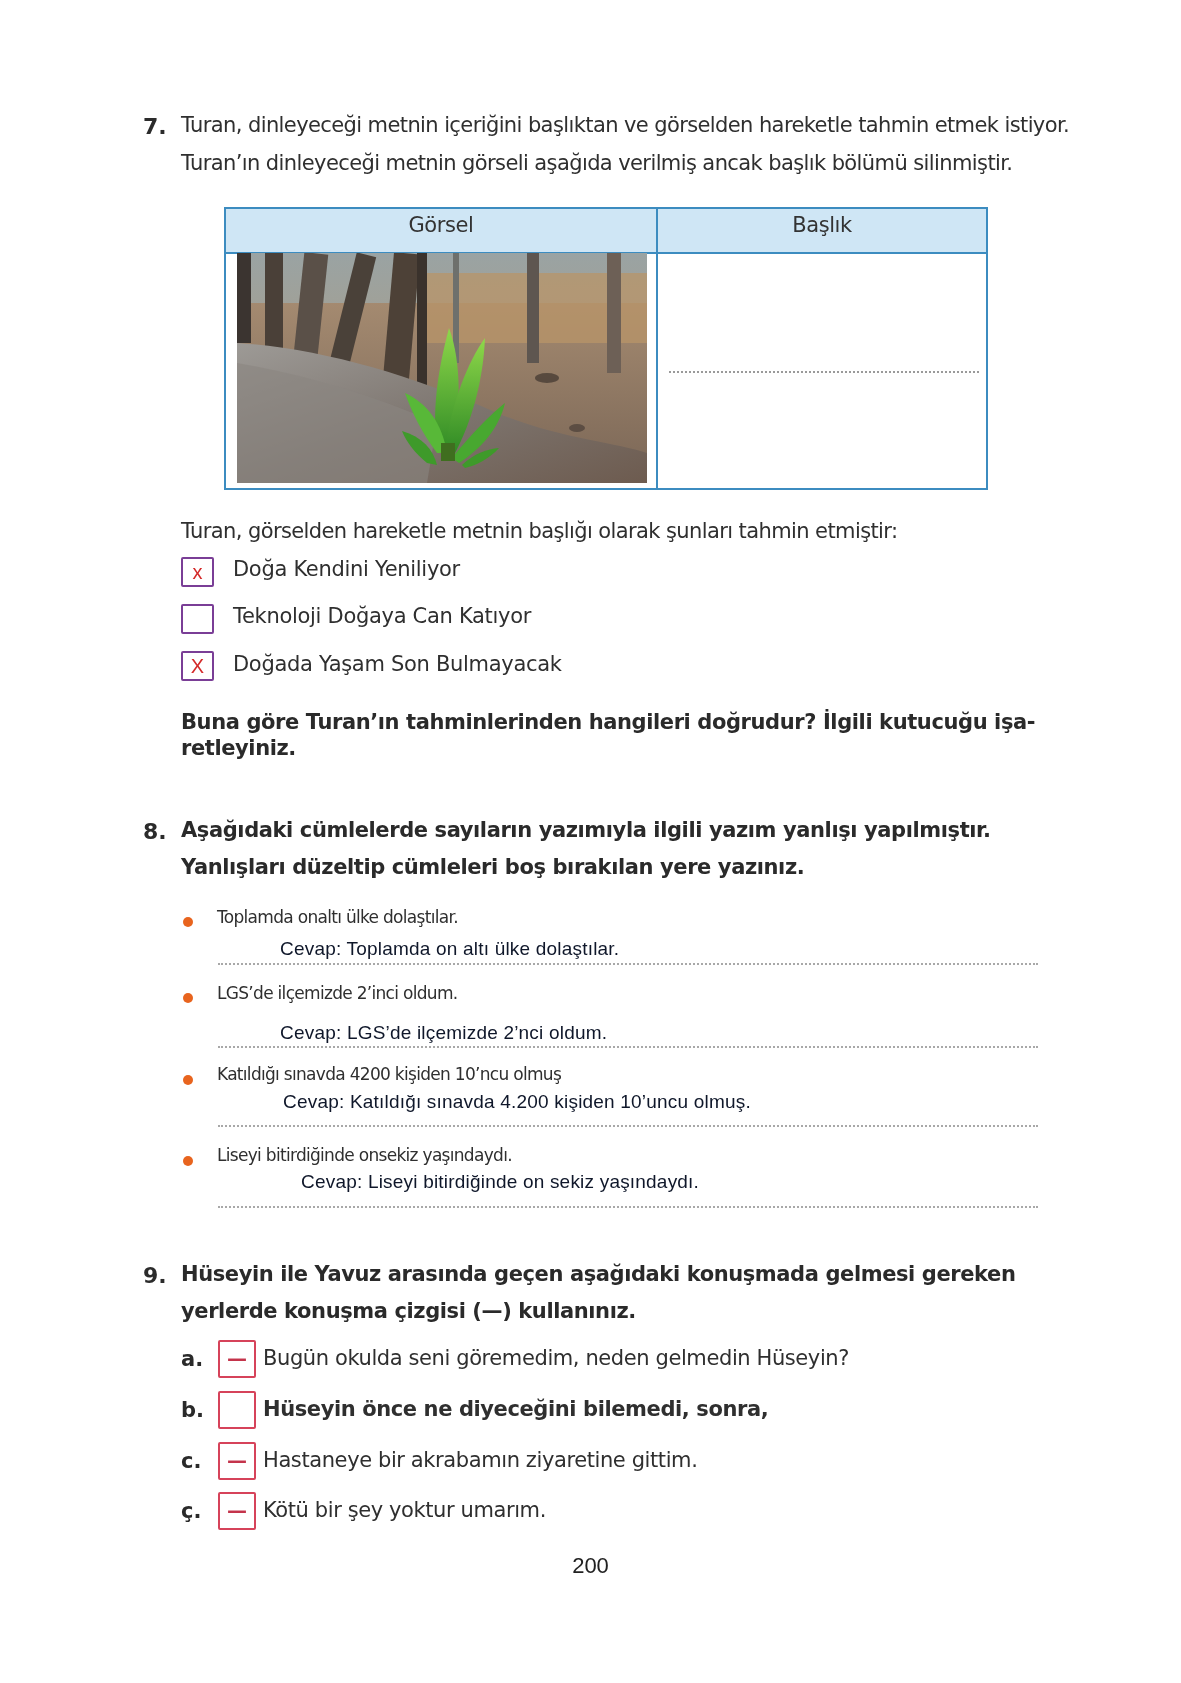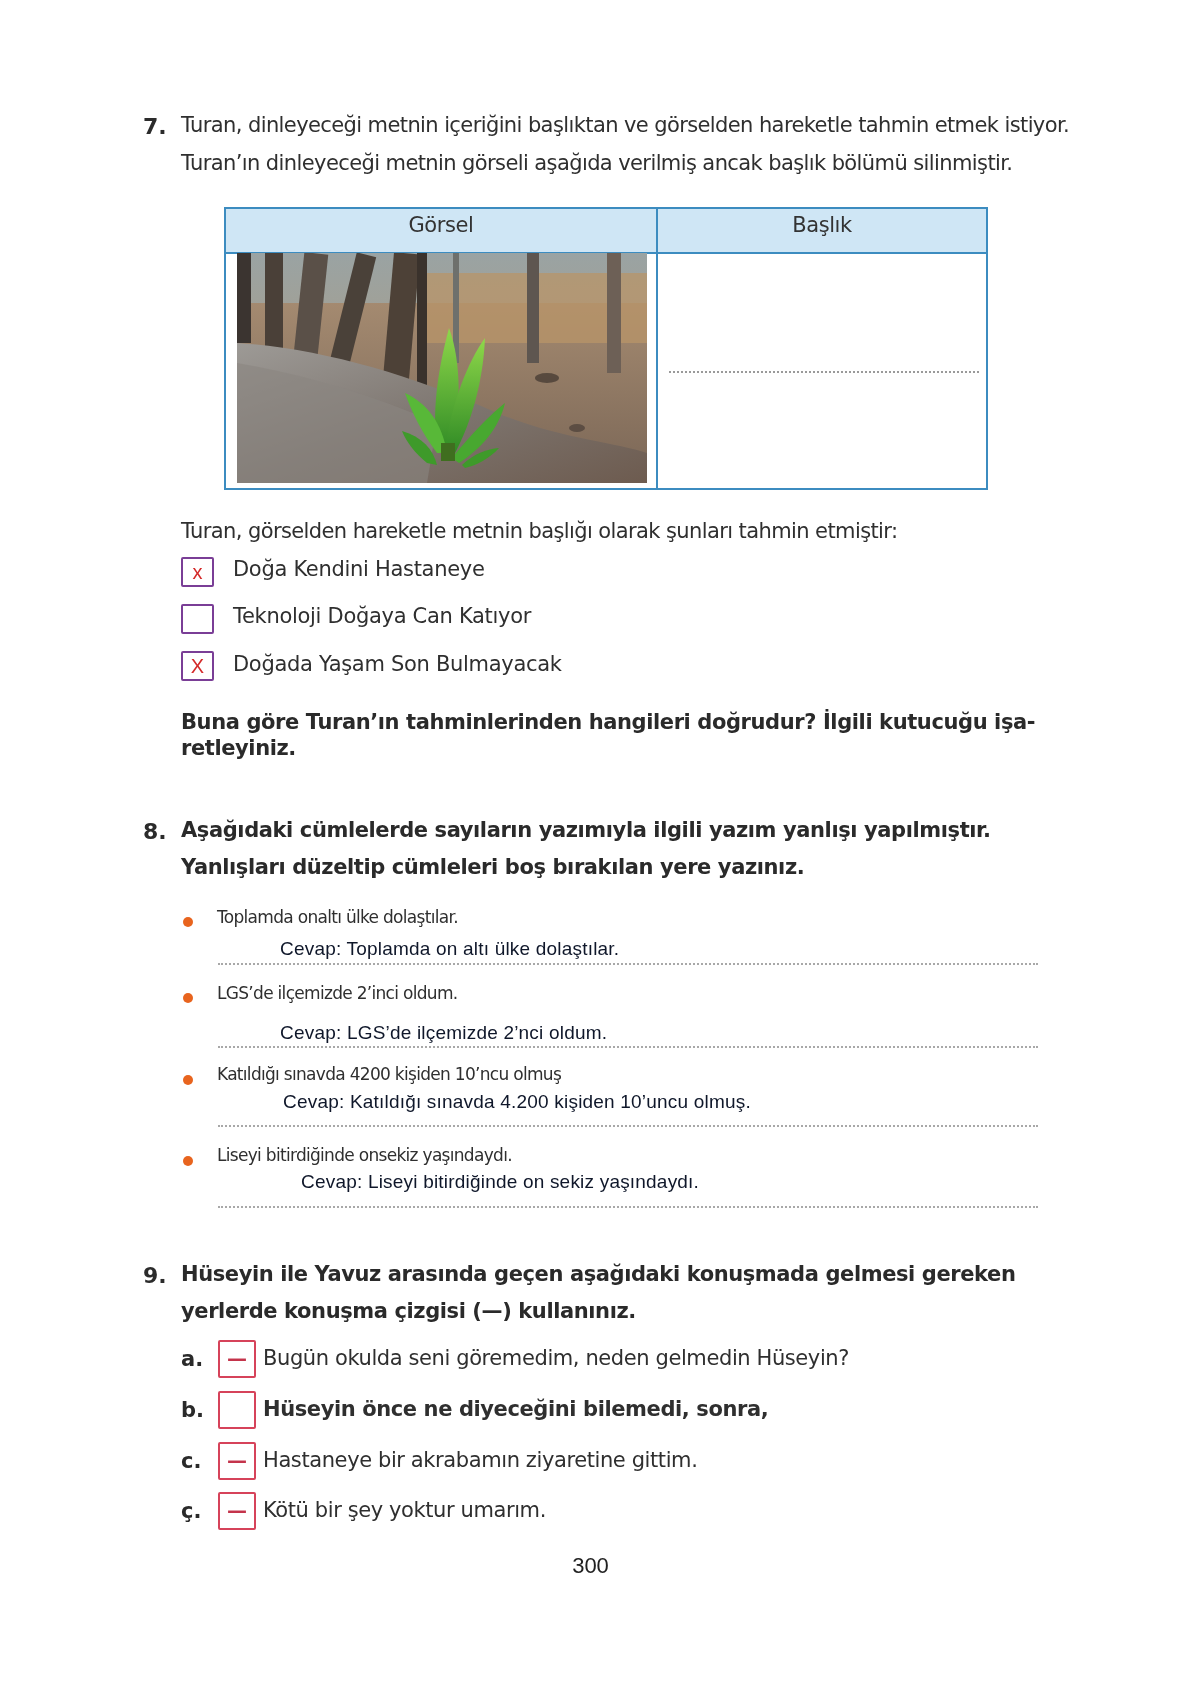--- a/index.html
+++ b/index.html
@@ -253,21 +253,21 @@
       <ellipse cx="340" cy="175" rx="8" ry="4" fill="#4a3f37" opacity="0.7"></ellipse>
     </svg>
   </div>
 
   <div class="title-dots"></div>
 </div>
 
 <div class="line" style="top:519px;">Turan, görselden hareketle metnin başlığı olarak şunları tahmin etmiştir:</div>
 
 <div class="cb" style="top:557px;">x</div>
-<div class="cb-label" style="top:557px;">Doğa Kendini Hastaneye</div>
+<div class="cb-label" style="top:557px;">Doğa Kendini Yeniliyor</div>
 
 <div class="cb" style="top:604px;"></div>
 <div class="cb-label" style="top:604px;">Teknoloji Doğaya Can Katıyor</div>
 
 <div class="cb" style="top:651px;">X</div>
 <div class="cb-label" style="top:652px;">Doğada Yaşam Son Bulmayacak</div>
 
 <div class="bold-line" style="top:710px;text-align:center;">Buna göre Turan’ın tahminlerinden hangileri doğrudur? İlgili kutucuğu işa-</div>
 <div class="bold-line" style="top:736px;">retleyiniz.</div>
 
@@ -308,13 +308,13 @@
 <div class="d-text" style="top:1397px;font-weight:bold;">Hüseyin önce ne diyeceğini bilemedi, sonra,</div>
 
 <div class="d-letter" style="top:1449px;">c.</div>
 <div class="dash-box" style="top:1442px;">—</div>
 <div class="d-text" style="top:1448px;">Hastaneye bir akrabamın ziyaretine gittim.</div>
 
 <div class="d-letter" style="top:1499px;">ç.</div>
 <div class="dash-box" style="top:1492px;">—</div>
 <div class="d-text" style="top:1498px;">Kötü bir şey yoktur umarım.</div>
 
-<div class="page-num">300</div>
+<div class="page-num">200</div>
 
 </body></html>

